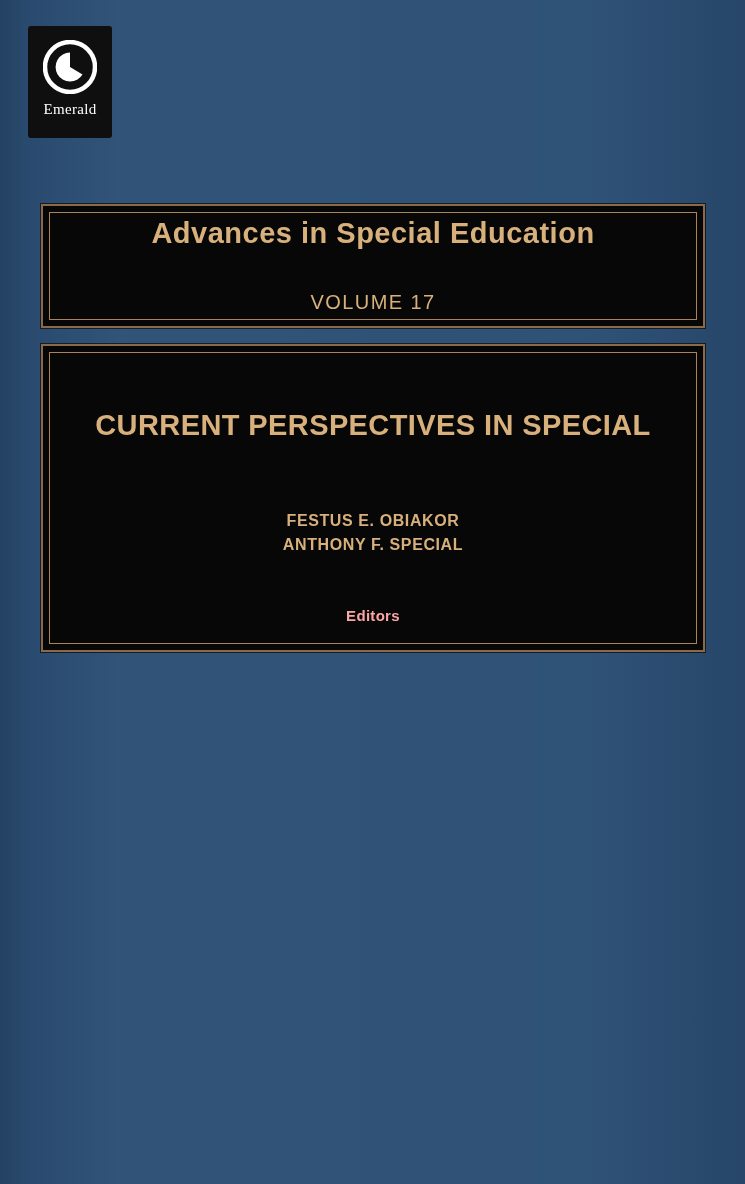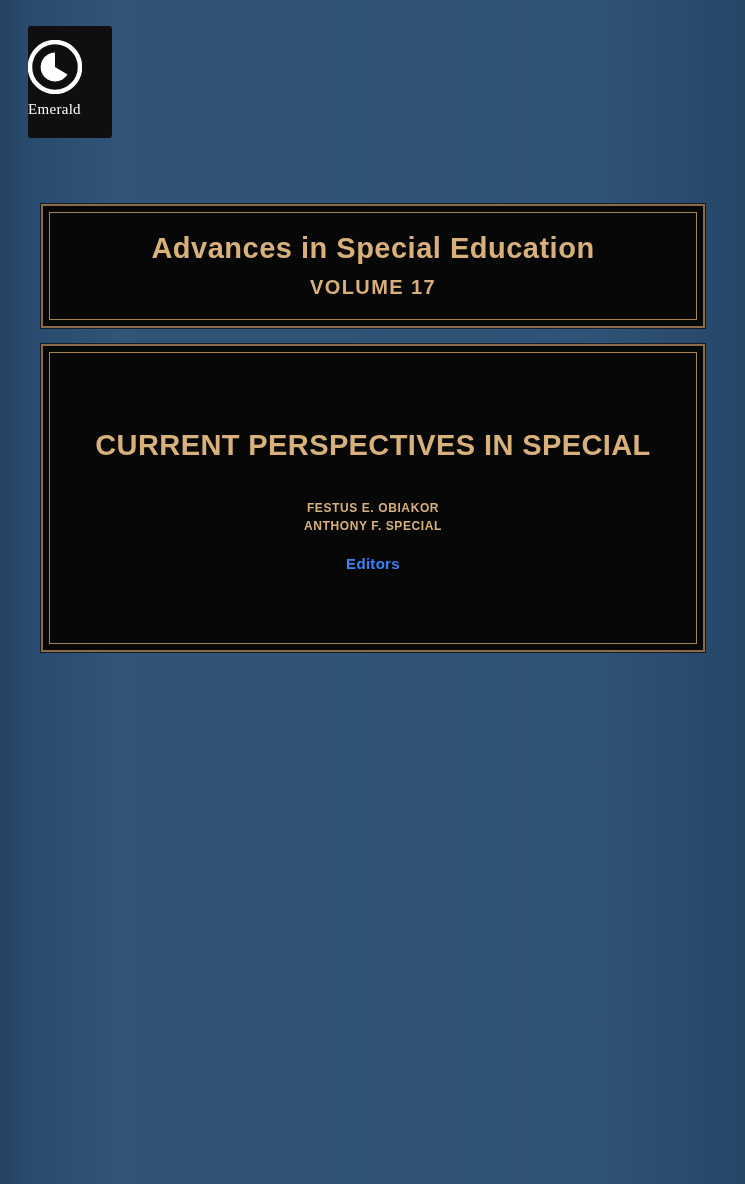--- a/index.html
+++ b/index.html
@@ -36,21 +36,21 @@
   .logo {
     position: absolute;
     left: 28px;
     top: 26px;
     width: 84px;
     height: 112px;
     background: #0f0f0f;
     border-radius: 3px;
     display: flex;
     flex-direction: column;
-    align-items: flex-start;
+    align-items: center;
     justify-content: flex-start;
     z-index: 3;
   }
   .logo-mark {
     margin-top: 14px;
     width: 54px;
     height: 54px;
   }
   .logo-word {
     margin-top: 7px;
@@ -73,79 +73,80 @@
   }
   .panel-inner {
     border: 1px solid #a98457;
     width: 100%;
     height: 100%;
     box-sizing: border-box;
     display: flex;
     flex-direction: column;
     align-items: center;
     justify-content: center;
+    gap: 30px;
   }
 
   .series-panel {
     left: 41px;
     top: 204px;
     width: 664px;
     height: 124px;
   }
   .series-title {
     color: #d8b07c;
     font-size: 29px;
     font-weight: bold;
     letter-spacing: 0.5px;
     text-align: center;
     line-height: 1.1;
   }
   .series-volume {
     color: #d8b07c;
     font-size: 20px;
-    font-weight: bold;
+    font-weight: normal;
     letter-spacing: 1.4px;
     margin-top: 12px;
     text-align: center;
   }
 
   
   .title-panel {
     left: 41px;
     top: 344px;
     width: 664px;
     height: 308px;
   }
   .title-inner {
     justify-content: flex-start;
-    padding-top: 72px;
+    padding-top: 52px;
   }
   .book-title {
     color: #d8b07c;
     font-size: 29px;
     font-weight: bold;
     text-align: center;
     line-height: 1.38;
     letter-spacing: 0.4px;
     padding: 0 34px;
   }
   .editors {
     margin-top: 34px;
     text-align: center;
   }
   .editor-name {
     color: #d8b07c;
-    font-size: 12px;
+    font-size: 16px;
     font-weight: bold;
     letter-spacing: 0.6px;
     line-height: 1.5;
   }
   .editors-label {
     margin-top: 20px;
-    color: #3b82f6;
+    color: #fca5a5;
     font-size: 15px;
     font-weight: bold;
     text-align: left;
     letter-spacing: 0.3px;
   }
 </style>
 </head>
 <body>
 
 <div class="cover">

